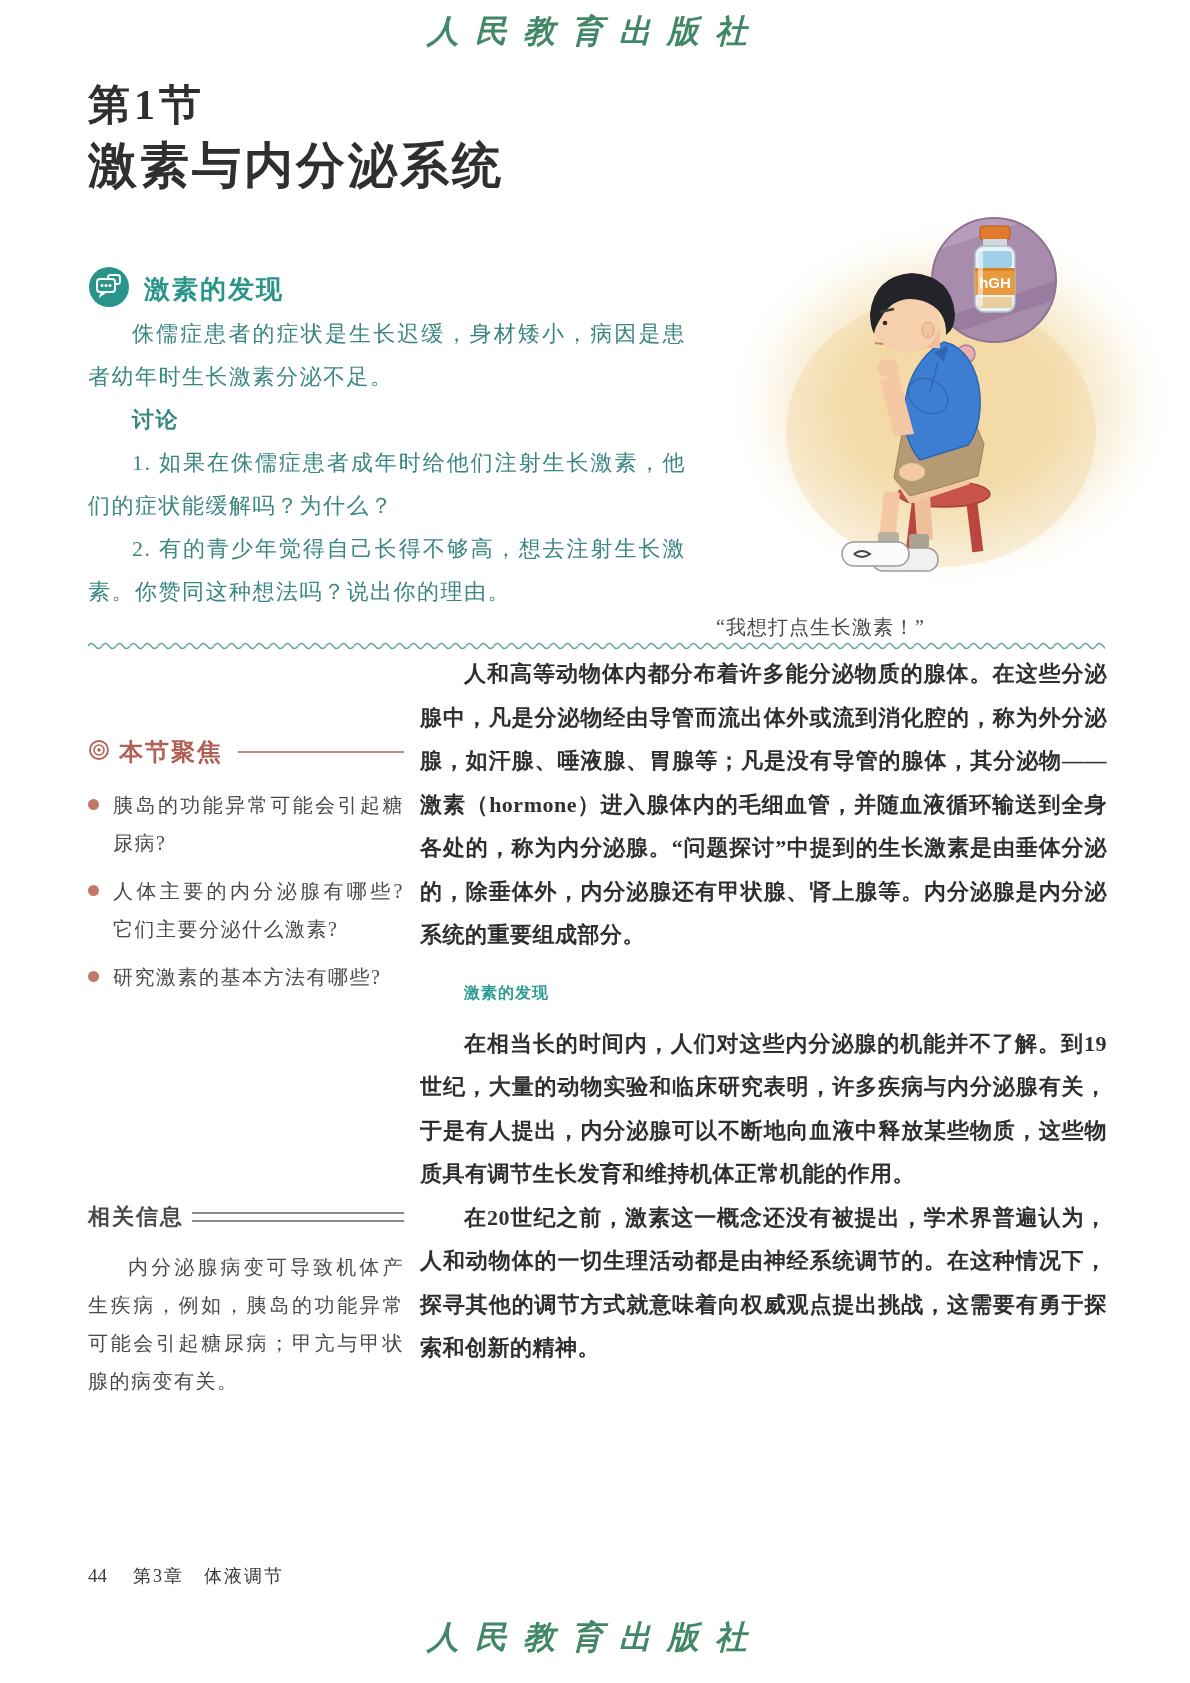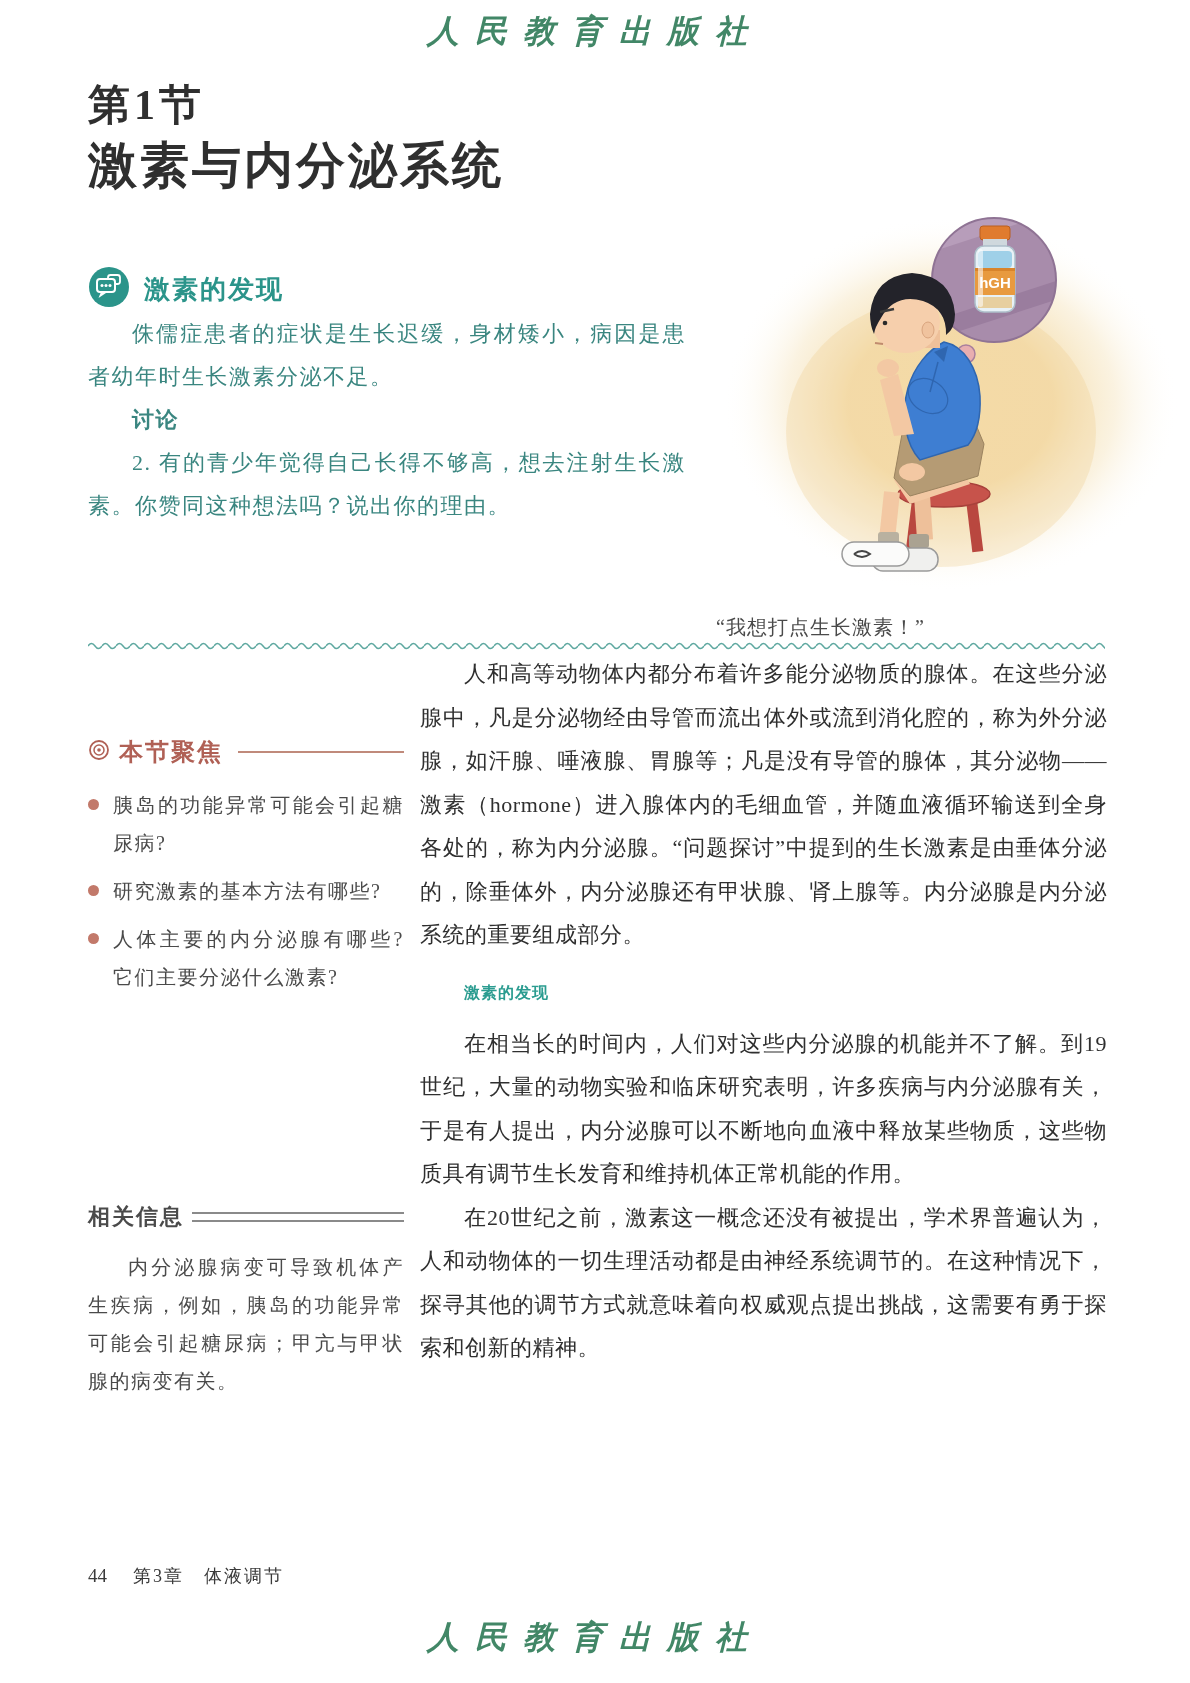--- a/index.html
+++ b/index.html
@@ -53,21 +53,21 @@
   .related{position:absolute;left:88px;top:1202px;width:316px;}
   .rel-head{display:flex;align-items:center;}
   .rel-head .label{
     font-family:"Liberation Sans","DejaVu Sans",sans-serif;font-weight:700;
     font-size:22px;color:#4a4a4a;letter-spacing:2px;white-space:nowrap;
   }
   .rel-head .dlines{flex:1;height:6px;border-top:2px solid #8a8a8a;border-bottom:2px solid #8a8a8a;margin-left:8px;}
   .related p{margin:16px 0 0 0;font-size:20px;line-height:38px;color:#4a4a4a;text-indent:2em;text-align:justify;letter-spacing:1.5px;}
   
   .main{position:absolute;left:420px;top:652px;width:687px;}
-  .main p{margin:0;font-size:22px;line-height:43.5px;text-indent:2em;text-align:justify;color:#2f2f2f;letter-spacing:0.5px;}
+  .main p{margin:0;font-size:22px;line-height:43.5px;text-indent:2em;text-align:justify;color:#2f2f2f;letter-spacing:0.5px;font-weight:bold;}
   .main .subhead{
     font-family:"Liberation Sans","DejaVu Sans",sans-serif;font-weight:700;
     color:#2b9c90;font-size:16px;letter-spacing:1px;
     padding-left:44px;margin:26px 0 18px 0;
   }
   
   .footer{position:absolute;left:88px;top:1564px;font-size:18px;color:#3a3a3a;display:flex;gap:26px;align-items:baseline;}
   .footer .pnum{font-size:19px;}
   .footer .chap{letter-spacing:2px;}
 </style>
@@ -94,20 +94,21 @@
           <circle cx="14" cy="19.5" r="1.5" fill="#ffffff"></circle>
           <circle cx="18" cy="19.5" r="1.5" fill="#ffffff"></circle>
           <circle cx="22" cy="19.5" r="1.5" fill="#ffffff"></circle>
         </svg>
       </span>
       <span class="label">激素的发现</span>
     </div>
     <div class="pd-text">
       <p class="pd-intro">侏儒症患者的症状是生长迟缓，身材矮小，病因是患者幼年时生长激素分泌不足。</p>
       <p class="pd-discuss">讨论</p>
+      <p>1. 如果在侏儒症患者成年时给他们注射生长激素，他们的症状能缓解吗？为什么？</p>
       <p>2. 有的青少年觉得自己长得不够高，想去注射生长激素。你赞同这种想法吗？说出你的理由。</p>
     </div>
   </div>
 
   <div class="illus">
     <svg width="470" height="408" viewBox="0 0 470 408">
       <defs>
         <radialGradient id="wash" cx="50%" cy="50%" r="50%">
           <stop offset="0%" stop-color="#f6dfae" stop-opacity="0.95"></stop>
           <stop offset="45%" stop-color="#f3d89f" stop-opacity="0.8"></stop>
@@ -217,25 +218,25 @@
       <span class="label">本节聚焦</span>
       <span class="rule"></span>
     </div>
     <ul>
       <li>
         <span class="dot"></span>
         <span class="item-text">胰岛的功能异常可能会引起糖尿病?</span>
       </li>
       <li>
         <span class="dot"></span>
-        <span class="item-text">研究激素的基本方法有哪些?</span>
+        <span class="item-text">人体主要的内分泌腺有哪些? 它们主要分泌什么激素?</span>
       </li>
       <li>
         <span class="dot"></span>
-        <span class="item-text">人体主要的内分泌腺有哪些? 它们主要分泌什么激素?</span>
+        <span class="item-text">研究激素的基本方法有哪些?</span>
       </li>
     </ul>
   </div>
 
   <div class="related">
     <div class="rel-head">
       <span class="label">相关信息</span>
       <span class="dlines"></span>
     </div>
     <p>内分泌腺病变可导致机体产生疾病，例如，胰岛的功能异常可能会引起糖尿病；甲亢与甲状腺的病变有关。</p>

